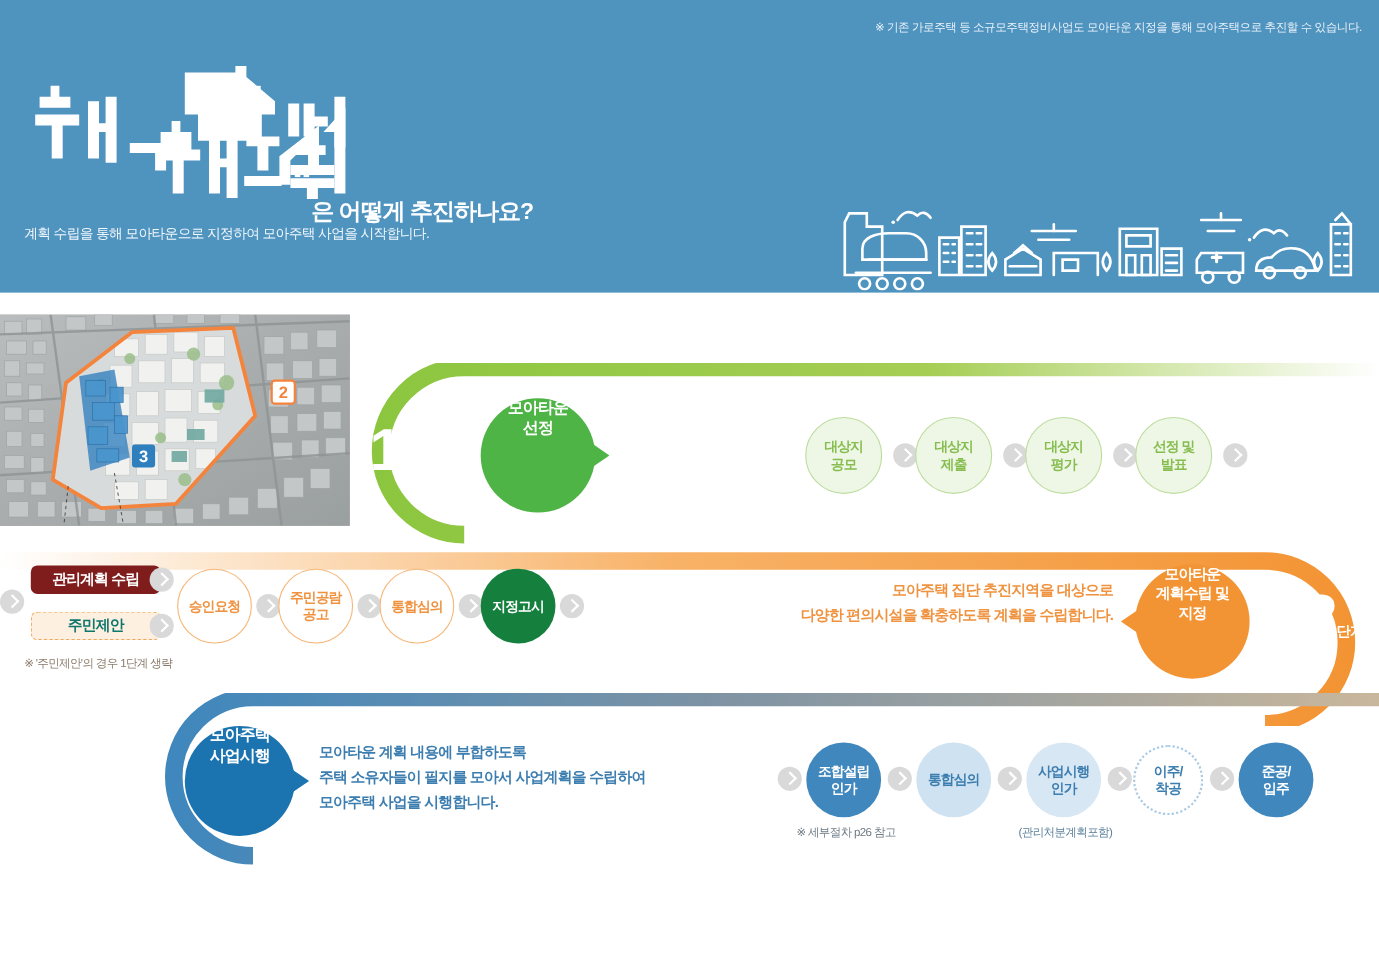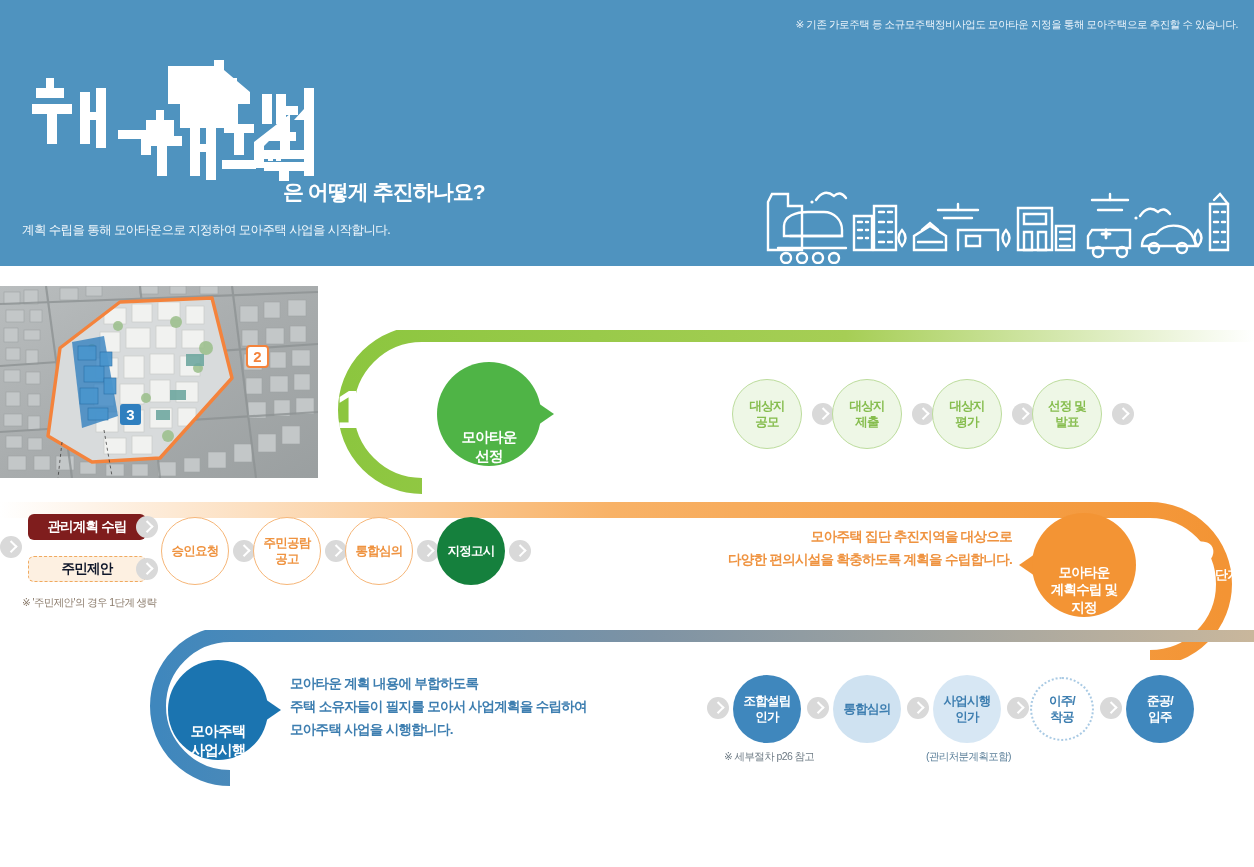--- a/index.html
+++ b/index.html
@@ -19,21 +19,21 @@
     position:absolute;right:16px;top:18px;
     color:#eaf3fa;font-size:10.5px;letter-spacing:-0.4px;white-space:nowrap;
   }
   .logo-wrap{position:absolute;left:18px;top:58px;width:520px;height:130px;}
   .logo-svg{display:block;}
   .hdr-question{
     position:absolute;left:283px;top:178px;
     color:#ffffff;font-size:21px;font-weight:bold;letter-spacing:-1px;white-space:nowrap;text-align:center;
   }
   .hdr-sub{
-    position:absolute;left:22px;top:222px;
+    position:absolute;left:22px;top:204px;
     color:#f2f8fc;font-size:12.5px;letter-spacing:-0.6px;white-space:nowrap;
   }
   .city-svg{position:absolute;left:762px;top:186px;}
 
   
   .aerial{
     position:absolute;left:0;top:286px;width:318px;height:192px;
     background:#9a9a9a;overflow:hidden;
   }
   .aerial svg{display:block;}
@@ -46,21 +46,21 @@
   .step-num{
     position:absolute;color:#ffffff;font-weight:bold;line-height:1;
     letter-spacing:-2px;white-space:nowrap;
   }
   .step-num .big{font-size:54px;}
   .step-num .unit{font-size:13px;font-weight:bold;letter-spacing:-0.5px;margin-left:1px;}
 
   
   .bubble{
     position:absolute;border-radius:50%;
-    display:flex;align-items:flex-end;justify-content:center;
+    display:flex;align-items:flex-start;justify-content:center;
     color:#ffffff;font-weight:bold;font-size:14.5px;line-height:1.32;
     text-align:center;letter-spacing:-0.8px;
   }
   .bubble.green{background:#4fb446;}
   .bubble.orange{background:#f39434;}
   .bubble.blue{background:#1b74b0;}
   .tail{position:absolute;width:0;height:0;}
   .tail.right-green{
     border-top:11px solid transparent;border-bottom:11px solid transparent;
     border-left:16px solid #4fb446;
@@ -88,21 +88,21 @@
   .node.b-soft{background:#cfe2f1;color:#3d7eb0;border:none;}
   .node.b-soft2{background:#d7e7f4;color:#3d7eb0;border:none;}
   .node.b-dot{background:#ffffff;border:2px dotted #a9cae4;color:#3d7eb0;}
 
   .pill{
     position:absolute;border-radius:6px;box-sizing:border-box;
     display:flex;align-items:center;justify-content:center;
     font-weight:bold;font-size:13.5px;letter-spacing:-0.8px;
   }
   .pill.solid{background:#7f1d1d;color:#ffffff;align-items:center;}
-  .pill.dashed{background:#fdf0e1;border:1.6px dashed #f0a95f;color:#0f172a;}
+  .pill.dashed{background:#fdf0e1;border:1.6px dashed #f0a95f;color:#0f766e;}
 
   .arrow{position:absolute;width:22px;height:22px;border-radius:50%;background:#d9d9d9;}
   .arrow::after{
     content:"";position:absolute;left:7px;top:5.5px;
     width:6.5px;height:6.5px;border-top:2.4px solid #ffffff;border-right:2.4px solid #ffffff;
     transform:rotate(45deg);
   }
 
   .para{position:absolute;font-weight:bold;line-height:1.72;letter-spacing:-0.7px;}
   .para.orange{color:#ef9340;font-size:13.5px;text-align:right;}

